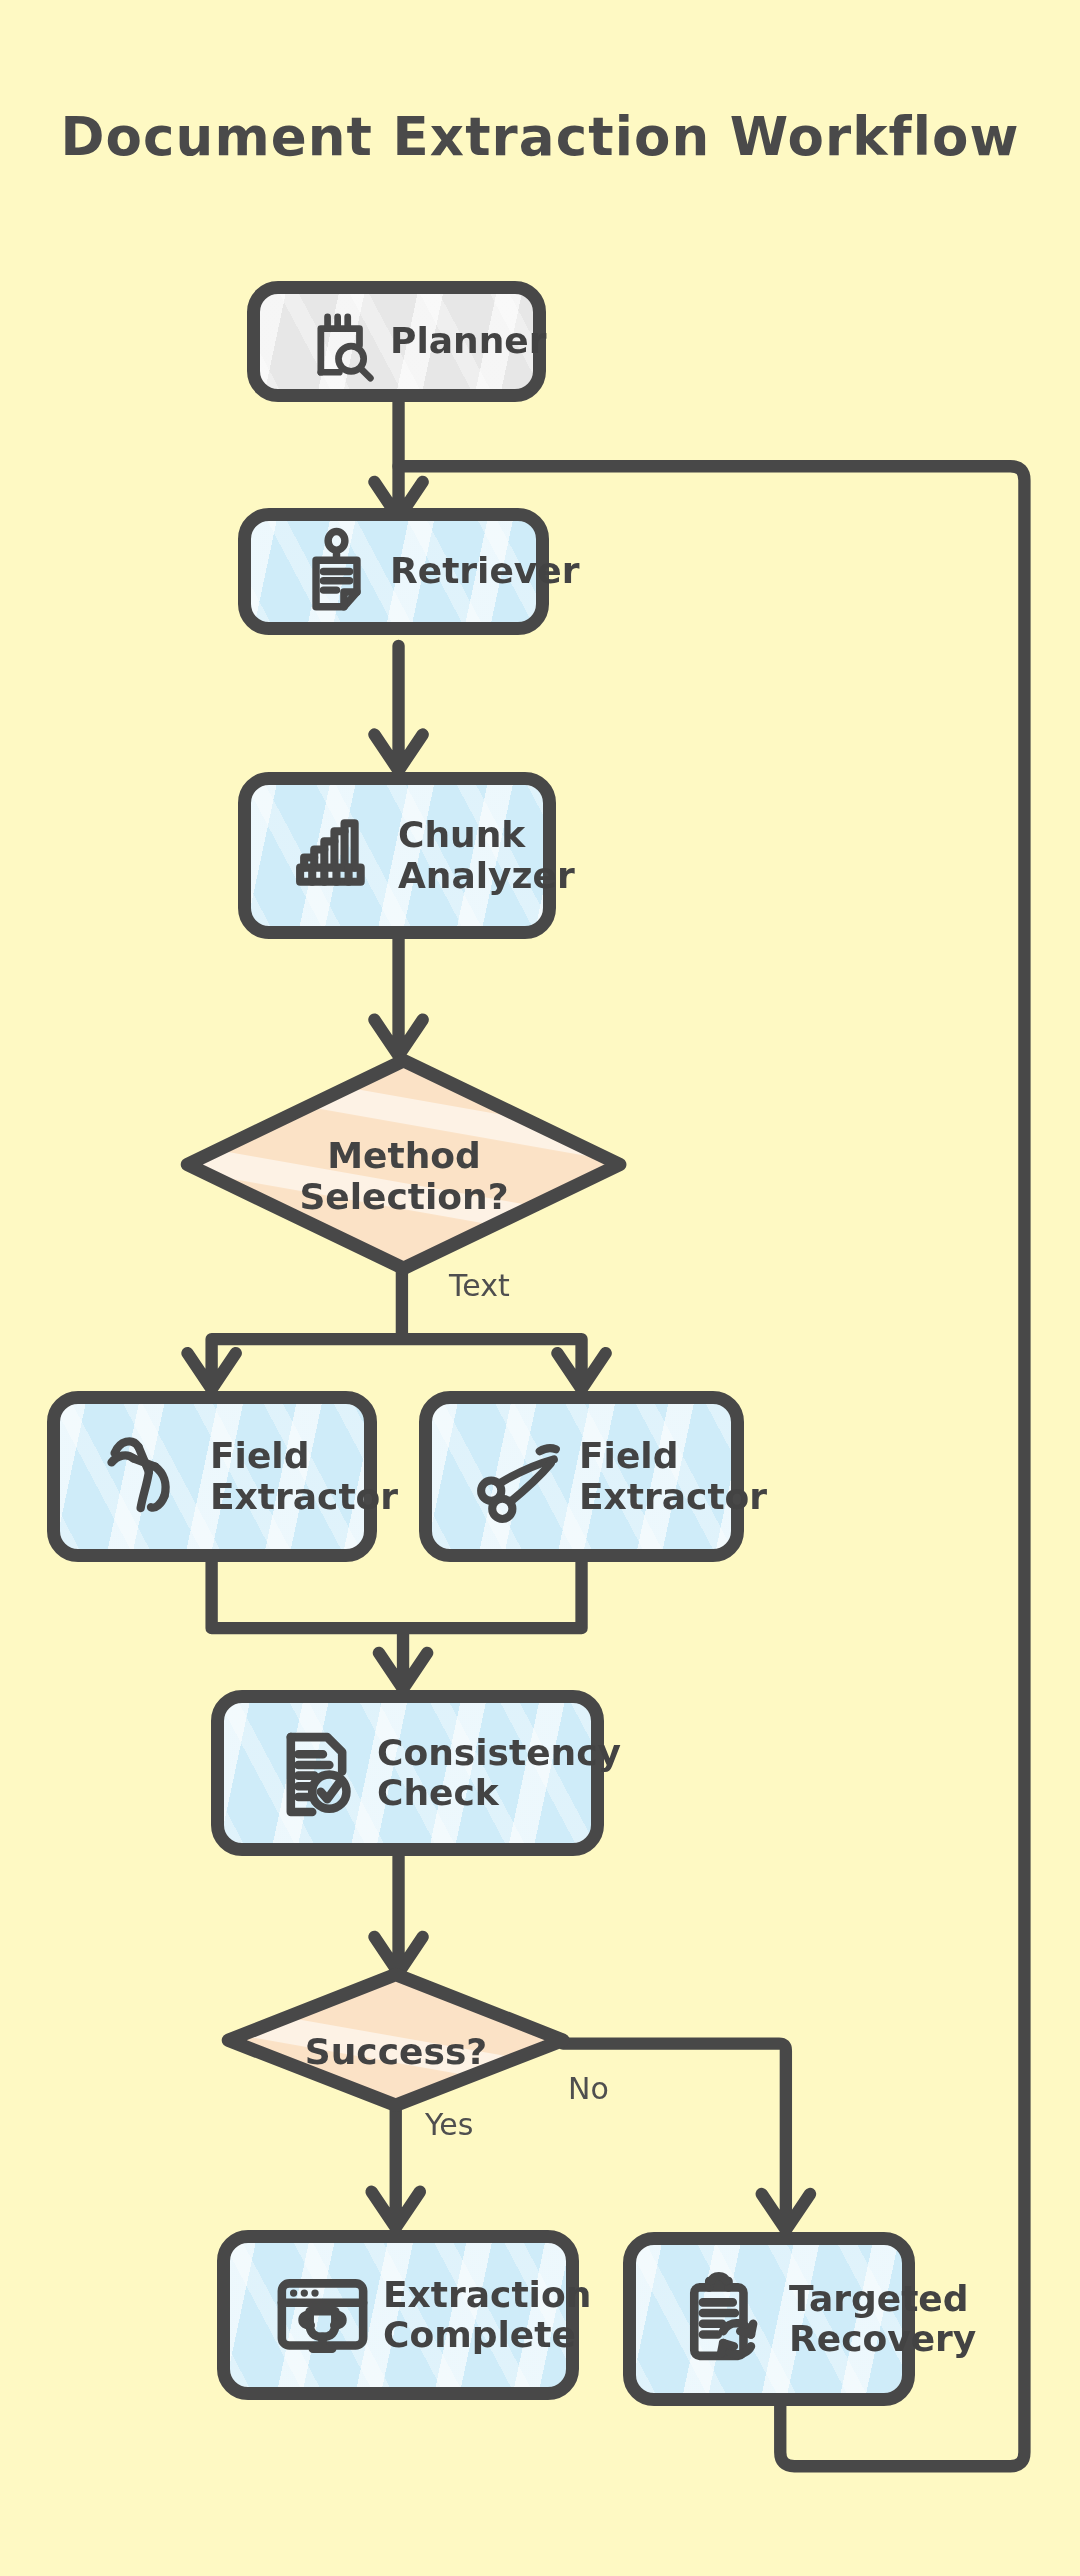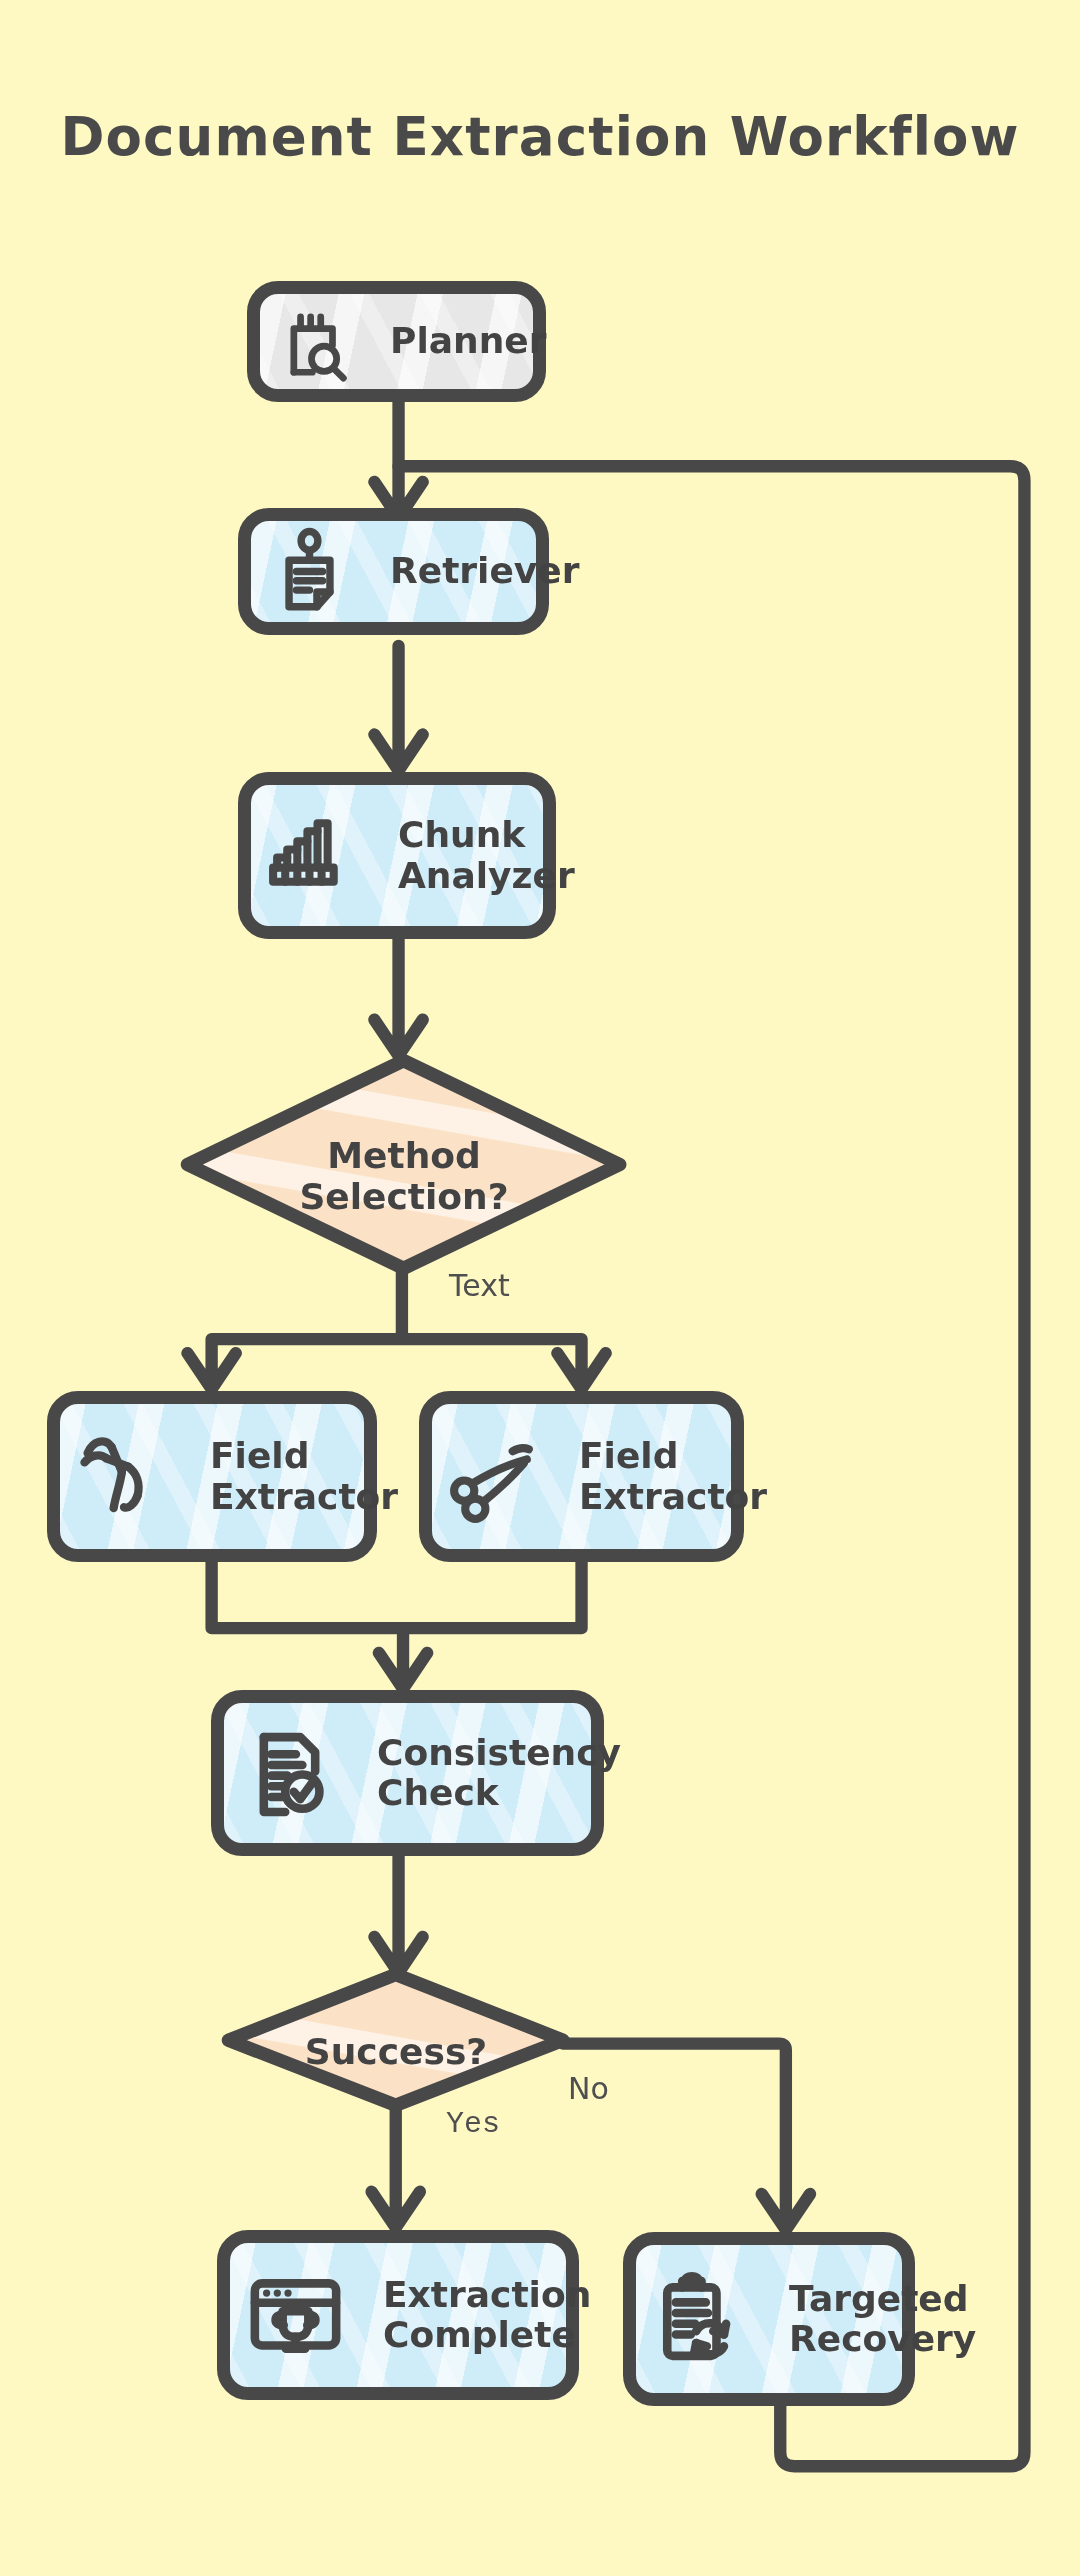--- a/index.html
+++ b/index.html
@@ -2,21 +2,21 @@
 <html style="font-size:9px"><head>
 <meta charset="utf-8">
 <style>
   html,body{margin:0;padding:0;background:#ffffff;}
   .canvas{position:relative;width:1080px;height:2576px;background:#fef9c3;overflow:hidden;
           font-family:"DejaVu Sans",sans-serif;}
   .underlay{position:absolute;left:0;top:0;}
   .title{position:absolute;left:0;top:106px;width:1080px;text-align:center;
          font-size:53px;font-weight:bold;color:#4a4a4a;letter-spacing:1.1px;}
   .box{position:absolute;box-sizing:border-box;border:13.5px solid #484848;border-radius:31px;
-       display:flex;align-items:center;gap:34px;padding-left:12px;}
+       display:flex;align-items:center;gap:7px;padding-left:39px;}
   .box.blue{background:
       repeating-linear-gradient(102deg, rgba(255,255,255,.62) 0 25px, rgba(255,255,255,0) 25px 77px),
       repeating-linear-gradient(62deg, rgba(255,255,255,.35) 0 17px, rgba(255,255,255,0) 17px 62px),
       #cfecf9;}
   .box.gray{background:
       repeating-linear-gradient(102deg, rgba(255,255,255,.62) 0 25px, rgba(255,255,255,0) 25px 77px),
       repeating-linear-gradient(62deg, rgba(255,255,255,.35) 0 17px, rgba(255,255,255,0) 17px 62px),
       #e7e7e7;}
   .nlabel{font-size:36px;font-weight:bold;color:#434343;line-height:1.12;
           white-space:pre-line;flex-shrink:0;}
@@ -141,21 +141,21 @@
       <path d="M33 32 H56 M33 42 H62 M33 52 H48 M33 62 H46 M33 72 H44"></path>
       <circle cx="62" cy="67" r="16"></circle>
       <path d="M54 67 L60 74 L71 59"></path>
     </svg>
     <span class="nlabel">Consistency
 Check</span>
   </div>
 
   <div class="dlabel" style="left:396px;top:2040px;">Success?</div>
 
-  <div class="elabel" style="left:446px;top:2107px;font-family:Liberation Mono, monospace;">Yes</div>
+  <div class="elabel" style="left:425px;top:2107px;">Yes</div>
   <div class="elabel" style="left:568px;top:2071px;">No</div>
 
   <div class="box blue" style="left:217px;top:2230px;width:362px;height:170px;">
     <svg class="icon" width="107" height="107" viewBox="0 0 100 100">
       <rect x="12" y="20" width="76" height="58" rx="7"></rect>
       <path d="M12 38 H88"></path>
       <circle class="dot" cx="23" cy="29" r="3.4"></circle>
       <circle class="dot" cx="33" cy="29" r="3.4"></circle>
       <circle class="dot" cx="43" cy="29" r="3.4"></circle>
       <path d="M38 46 H62 V58 Q62 70 50 70 Q38 70 38 58 Z"></path>

